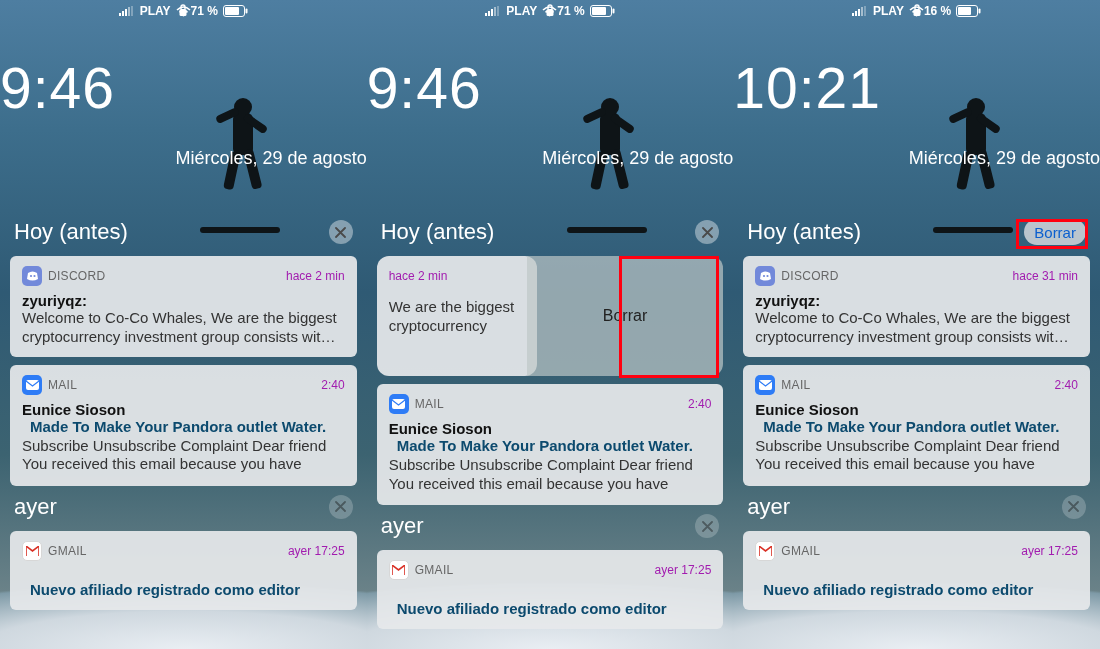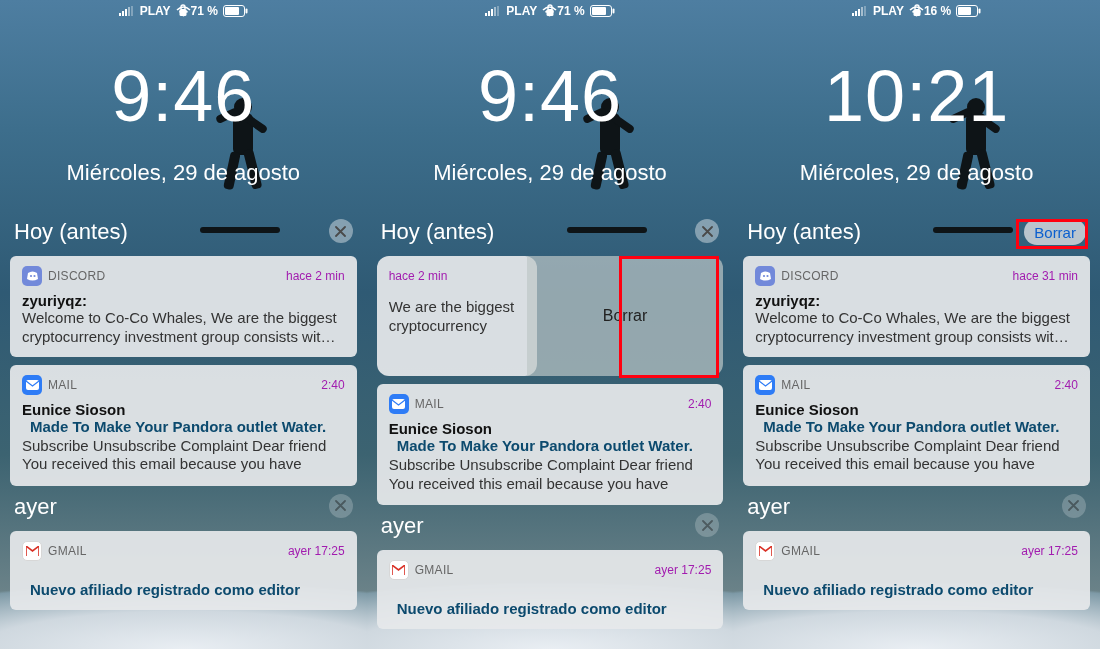--- a/index.html
+++ b/index.html
@@ -28,34 +28,34 @@
   .statusbar{
     position:absolute; top:0; left:0; right:0; height:22px;
     display:flex; align-items:center; justify-content:center;
     padding:0 8px; font-size:12px; font-weight:600; color:#fff;
   }
   .sb-left,.sb-right{display:flex;align-items:center;gap:5px}
   .sb-left svg,.sb-right svg{display:block}
   .lockglyph{position:absolute;left:50%;transform:translateX(-50%);top:3px}
 
   .clock{
-    position:absolute; left:0; right:0; top:60px; text-align:center;
-    font-weight:200; font-size:72px; letter-spacing:1px; line-height:1;
+    position:absolute; left:0; right:0; top:60px; text-align:left;
+    font-weight:200; font-size:57px; letter-spacing:1px; line-height:1;
   }
   .datestr{
-    position:absolute; left:0; right:0; top:160px; text-align:center;
-    font-size:22px; font-weight:400;
+    position:absolute; left:0; right:0; top:148px; text-align:right;
+    font-size:18px; font-weight:400;
   }
 
   .feed{
     position:absolute; left:10px; right:10px; top:219px; bottom:0;
     display:flex; flex-direction:column; gap:8px;
   }
 
-  .section-header{display:flex;align-items:flex-start;justify-content:space-between;padding:0 4px 3px 4px}
+  .section-header{display:flex;align-items:center;justify-content:space-between;padding:0 4px 3px 4px}
   .section-title{font-size:22px;color:#fff;font-weight:400}
   .close-pill{
     width:24px;height:24px;border-radius:12px;background:rgba(255,255,255,.4);backdrop-filter:blur(4px);
     display:flex;align-items:center;justify-content:center;color:#4a4a4a;cursor:pointer;
   }
   .pill-btn{
     height:26px;padding:0 10px;border-radius:13px;background:rgba(210,215,220,.85);
     display:flex;align-items:center;color:#0a5fcf;font-size:15px;cursor:pointer;
   }
 

